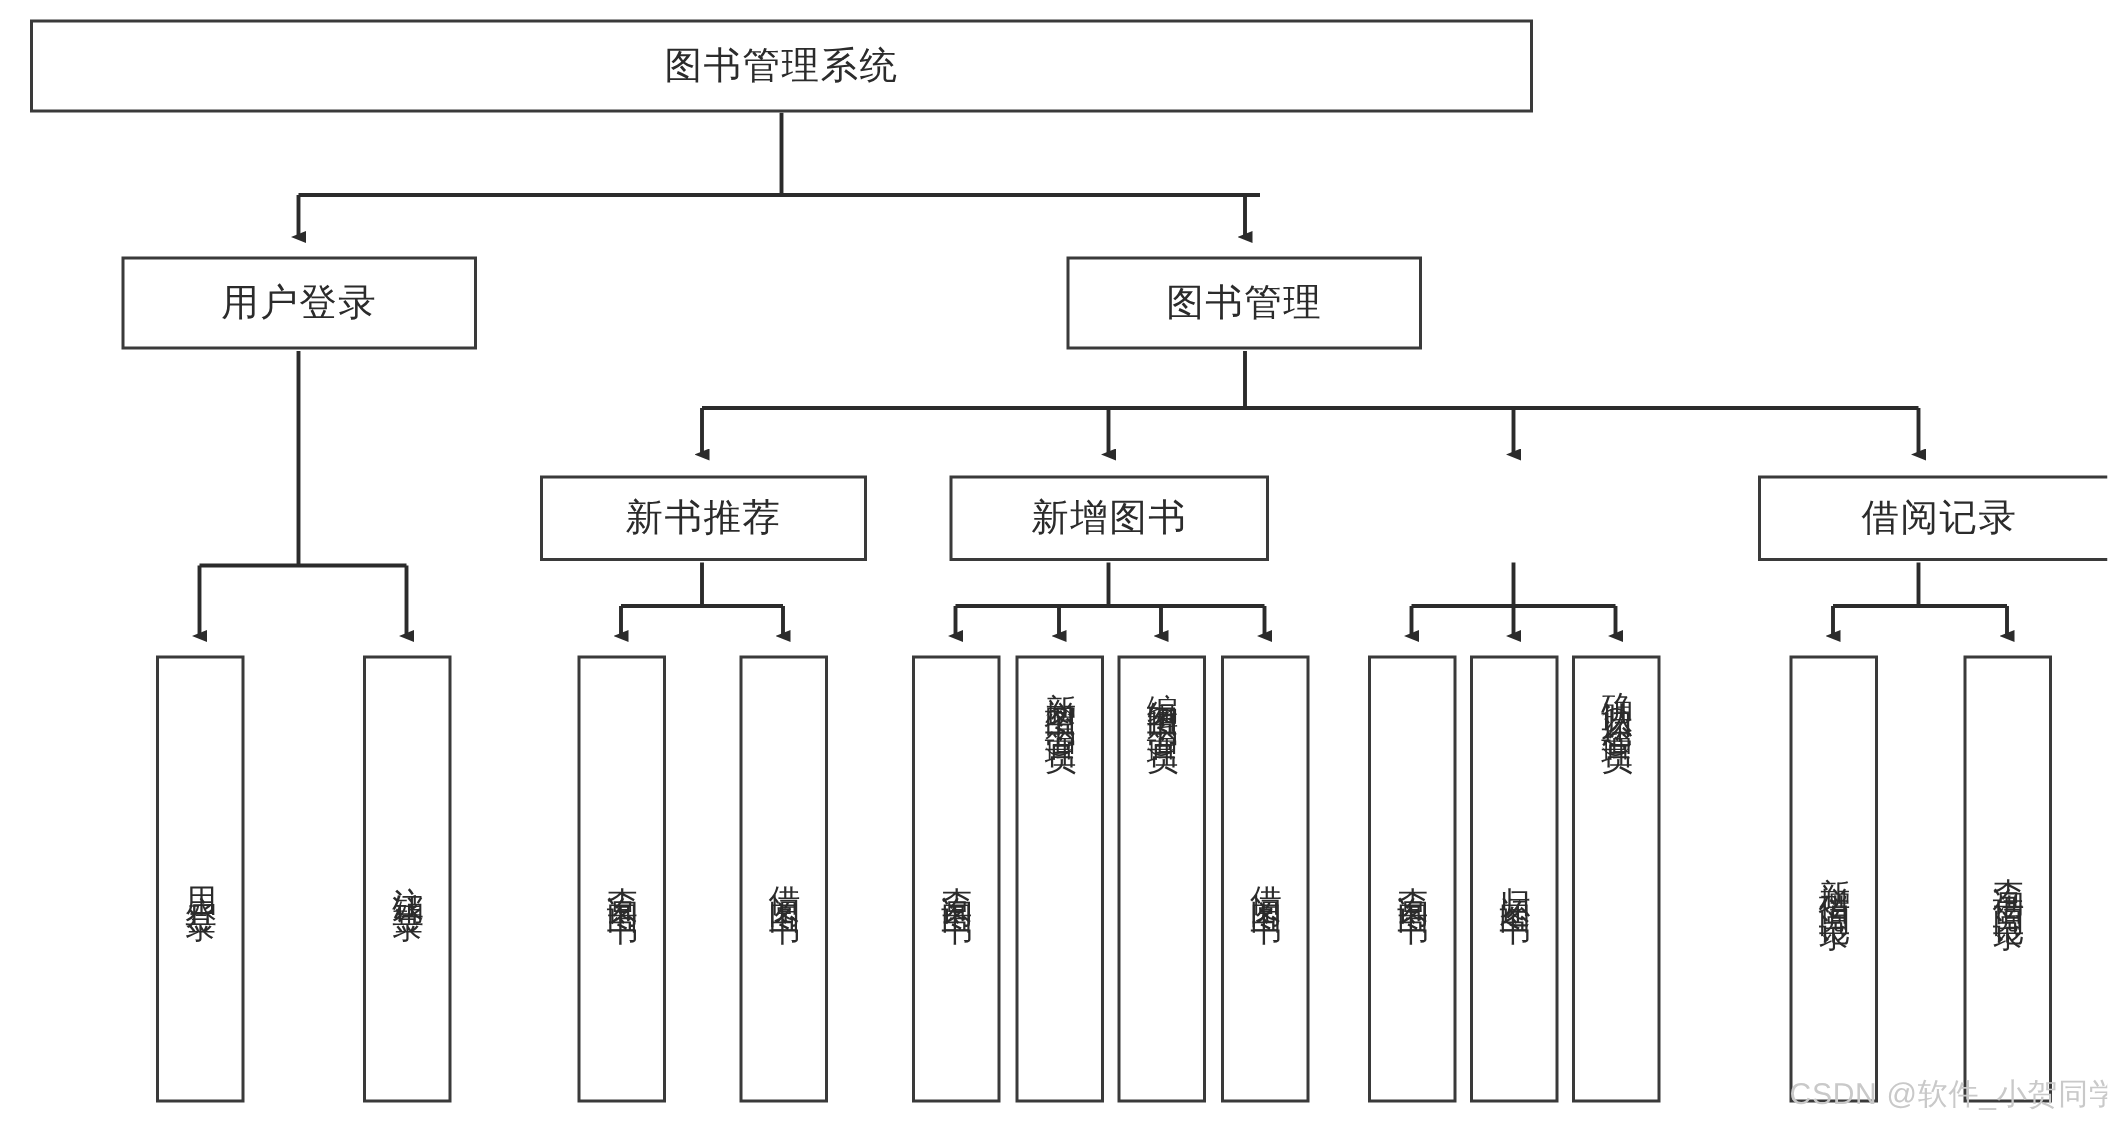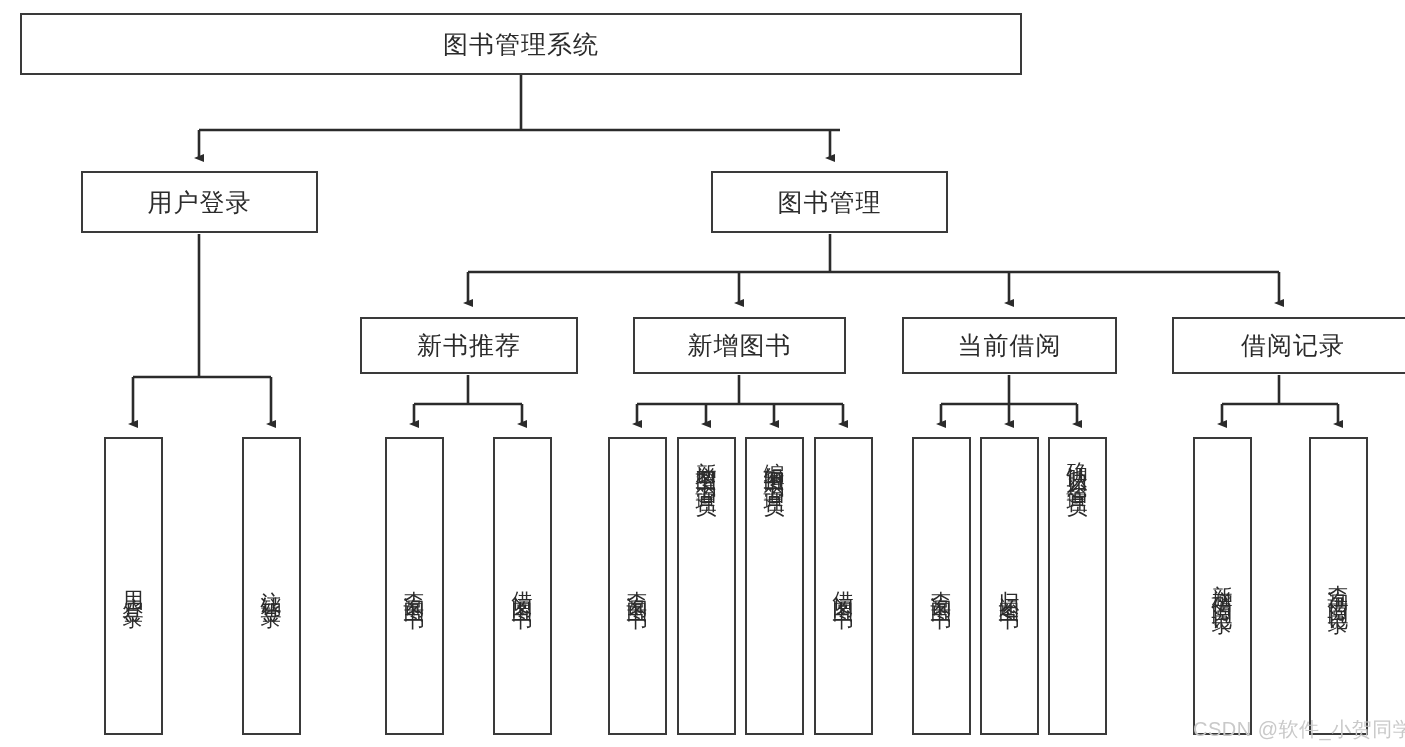--- a/index.html
+++ b/index.html
@@ -142,23 +142,20 @@
   </div>
 
   <div class="node h" style="left:360px; top:317px; width:218px; height:57px;">
     <span class="label">新书推荐</span>
   </div>
 
   <div class="node h" style="left:633px; top:317px; width:213px; height:57px;">
     <span class="label">新增图书</span>
   </div>
 
-  <div class="node h" style="left:902px; top:317px; width:215px; height:57px;">
-    <span class="label">当前借阅</span>
-  </div>
 
   <div class="node h" style="left:1172px; top:317px; width:242px; height:57px;">
     <span class="label">借阅记录</span>
   </div>
 
   <div class="node v mid" style="left:104px; top:437px; width:59px; height:298px;">
     <span class="label">用户登录</span>
   </div>
 
   <div class="node v mid" style="left:242px; top:437px; width:59px; height:298px;">

